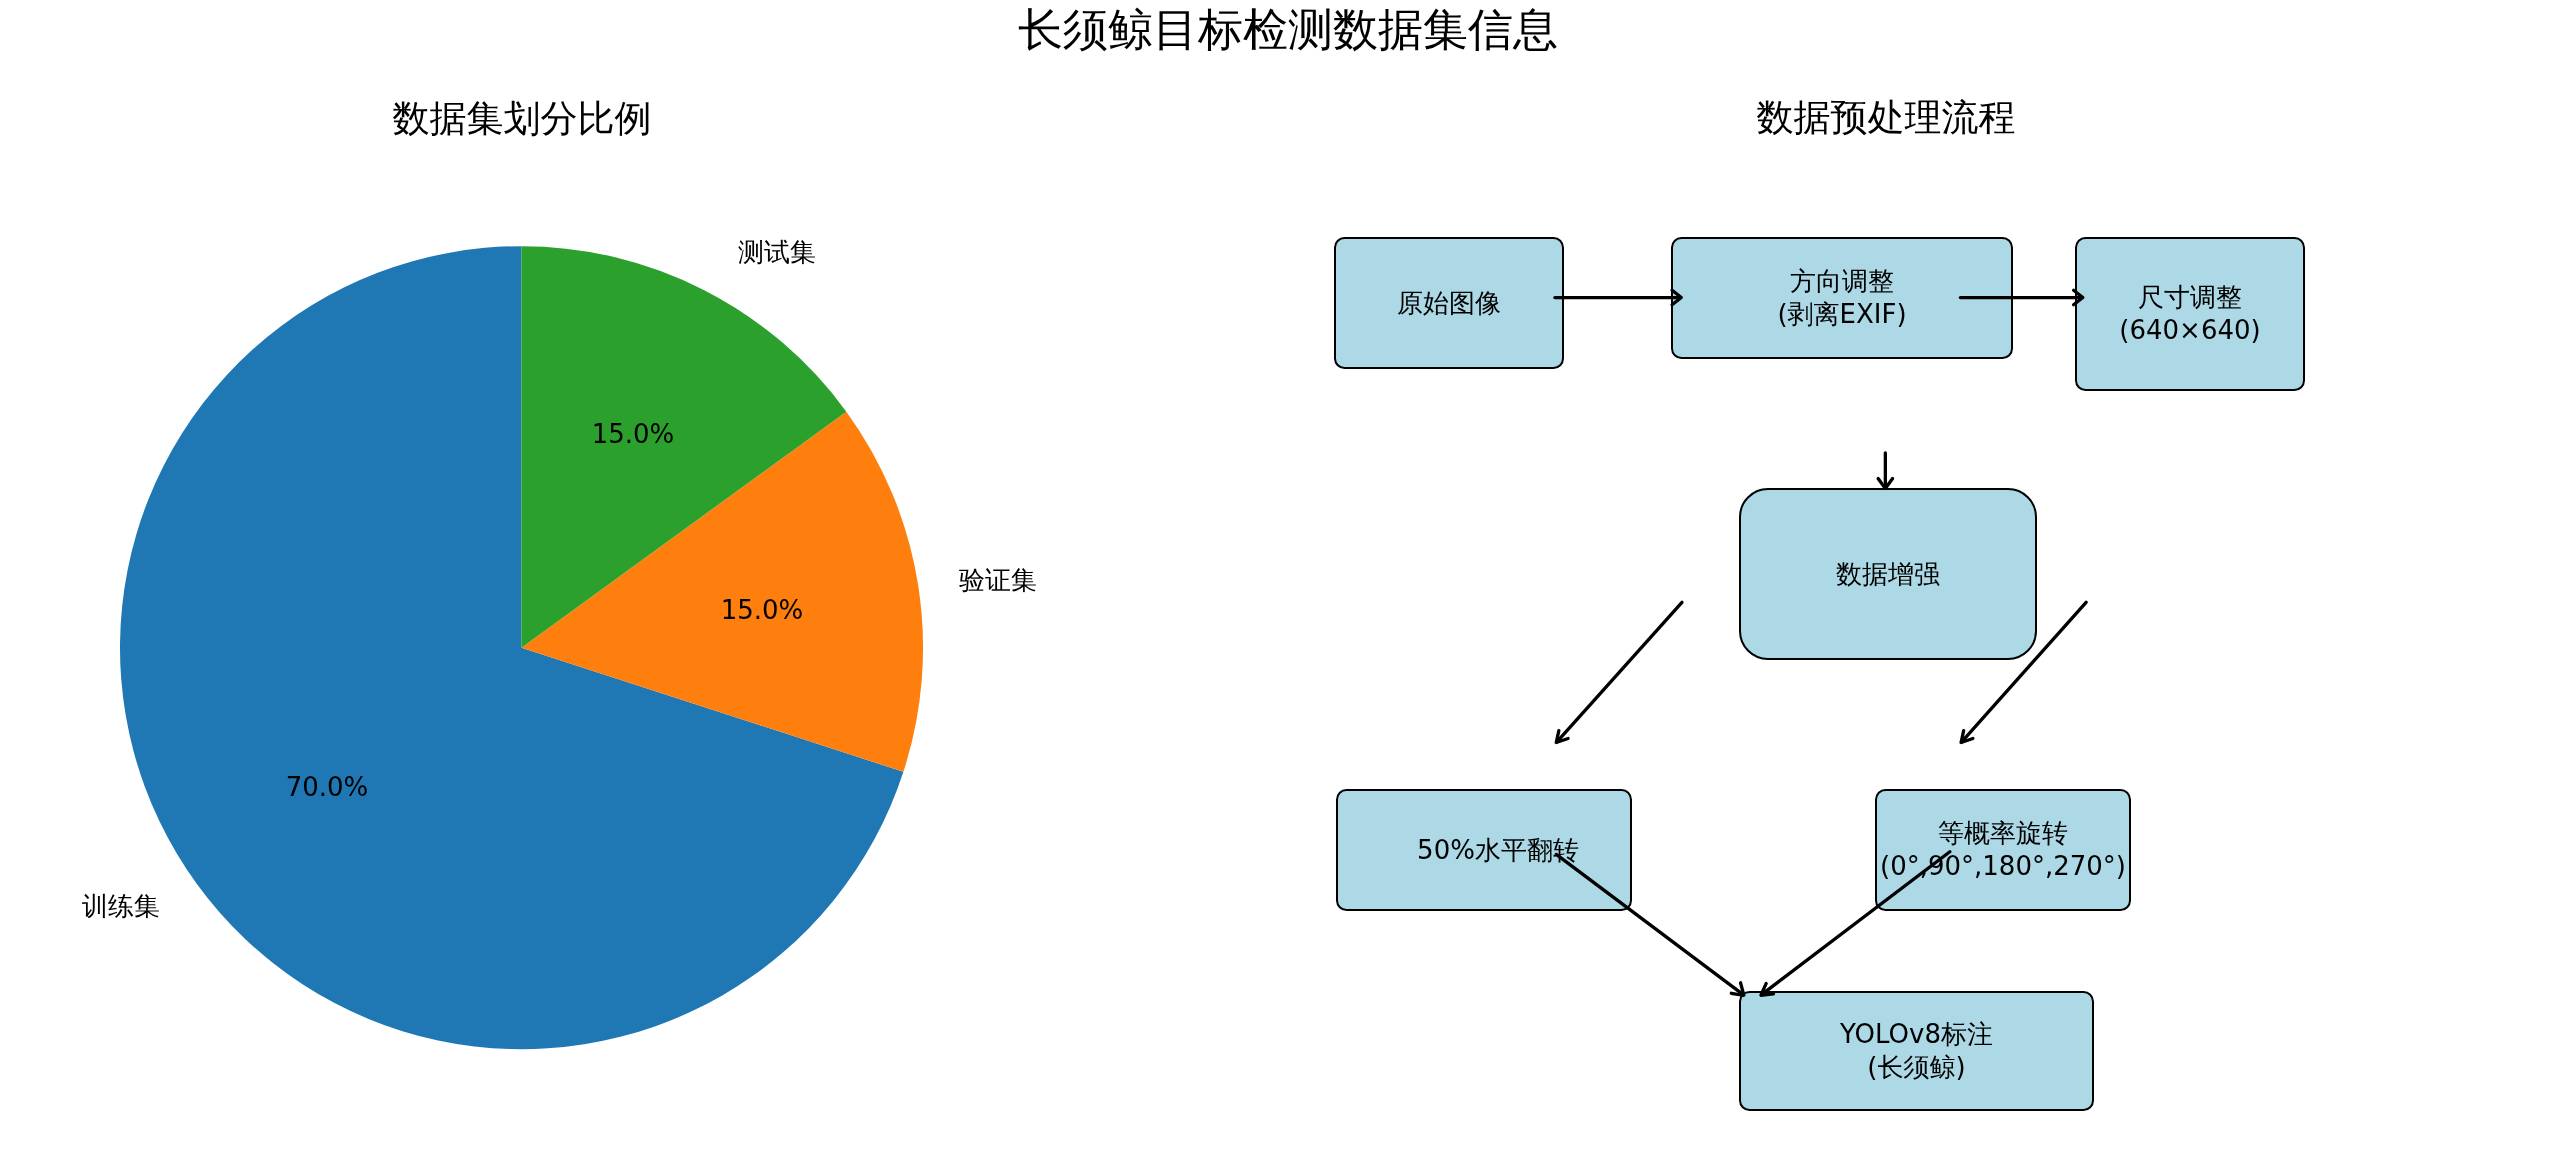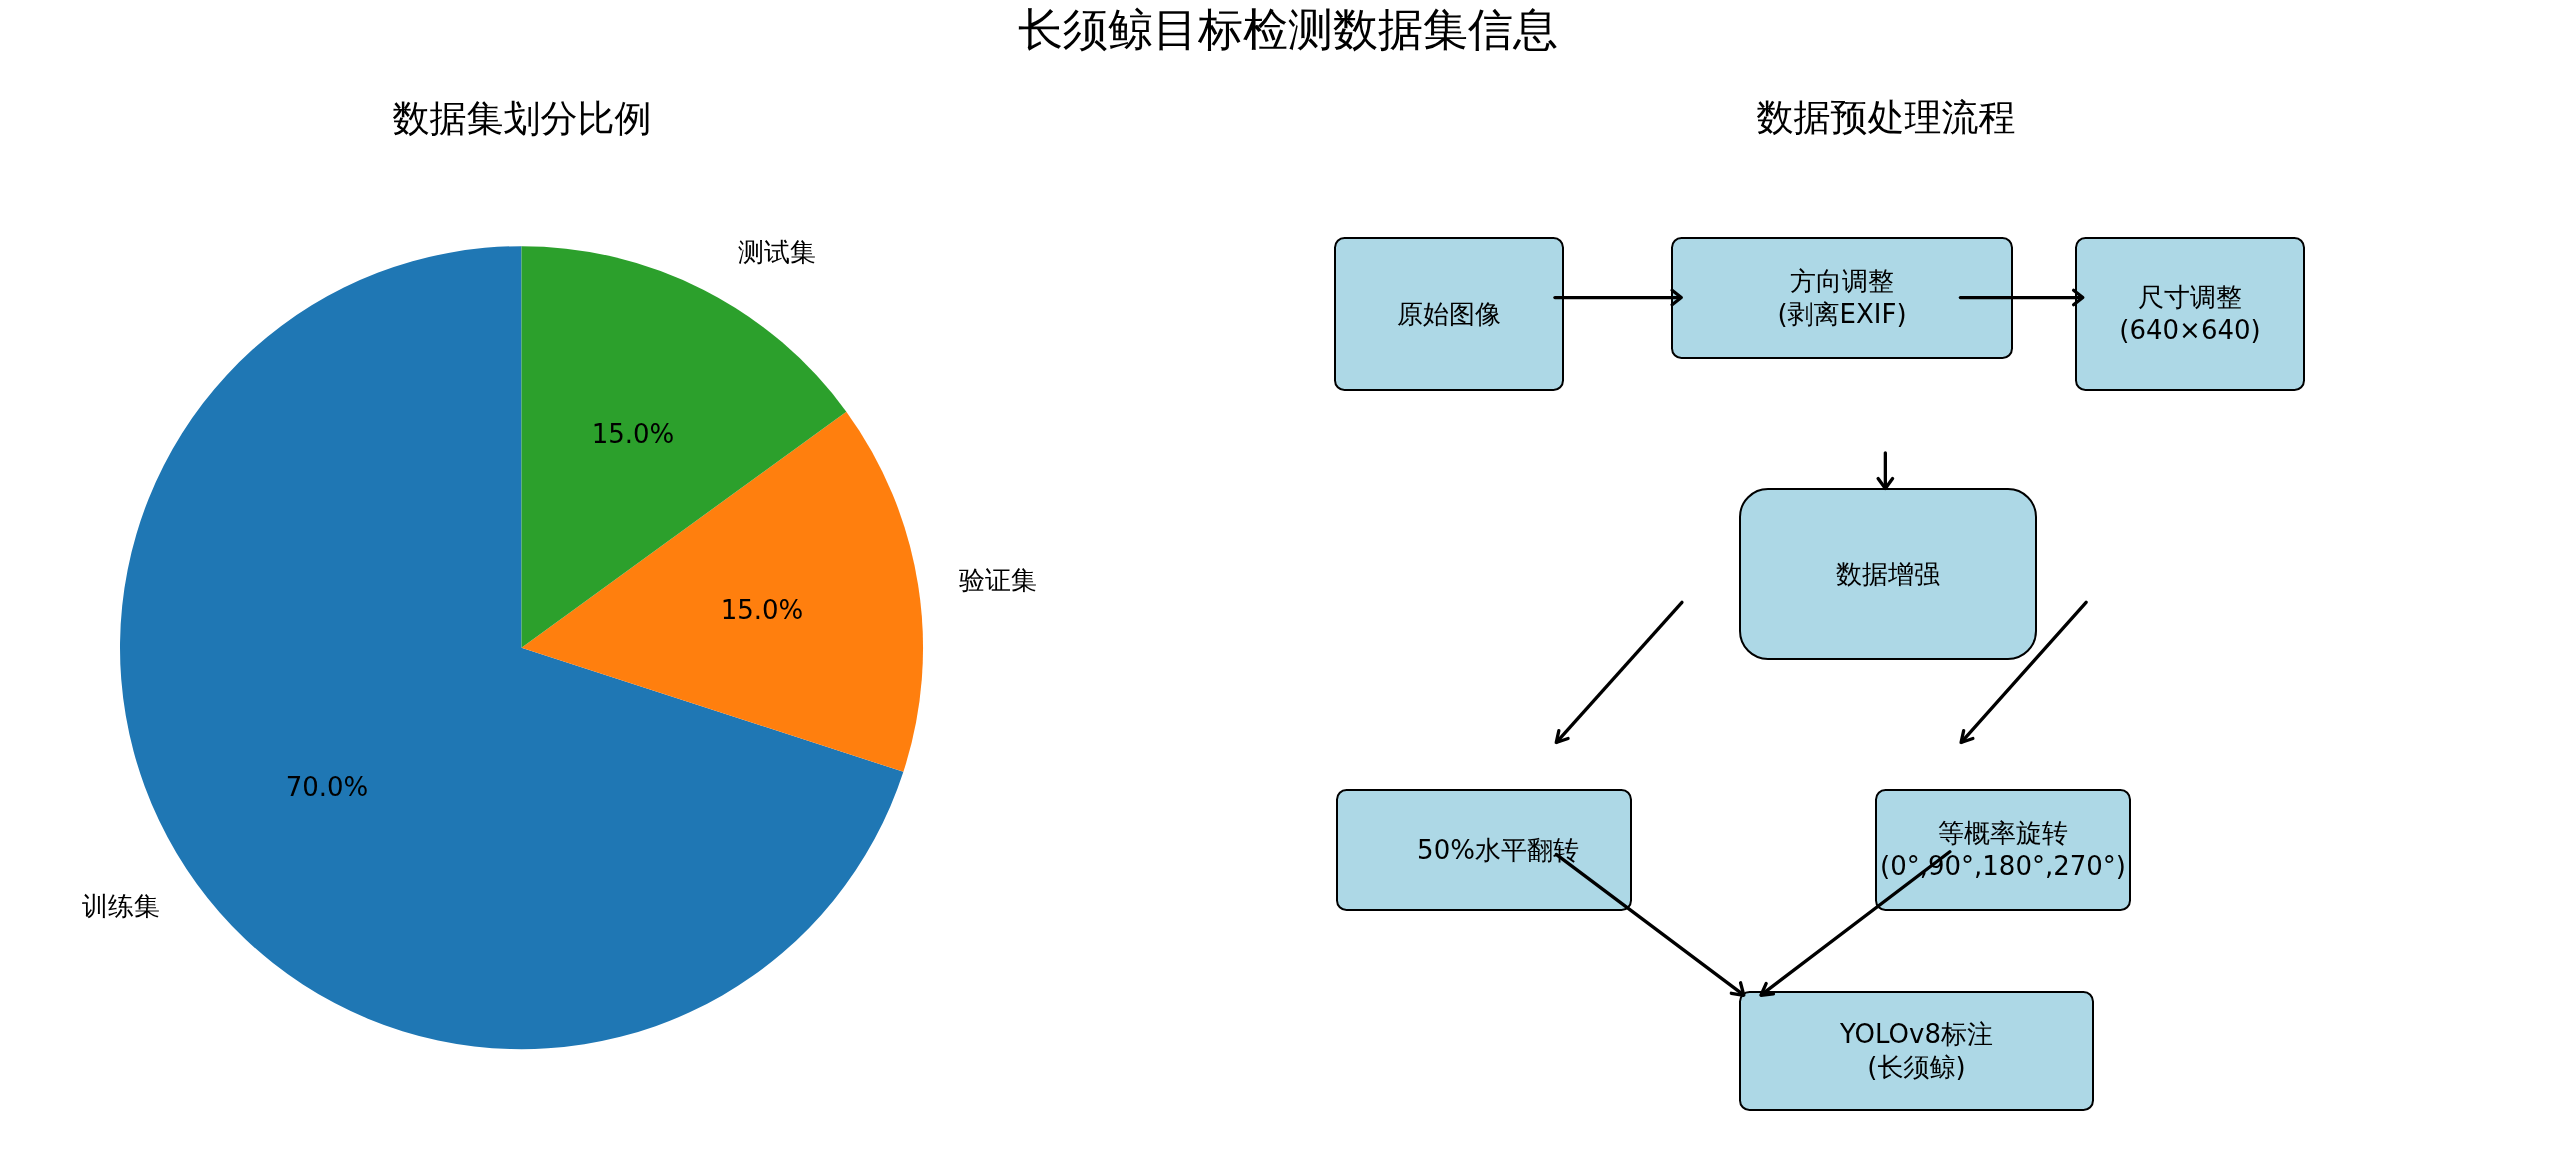--- a/index.html
+++ b/index.html
@@ -36,21 +36,21 @@
 </svg>
 
 <div class="abs pie-label" style="left:82px; top:891px;">训练集</div>
 <div class="abs pie-label" style="left:959px; top:565px;">验证集</div>
 <div class="abs pie-label" style="left:722px; top:237px;margin-left:16px;">测试集</div>
 
 <div class="abs pct" style="left:327px; top:787px;">70.0%</div>
 <div class="abs pct" style="left:762px; top:610px;">15.0%</div>
 <div class="abs pct" style="left:633px; top:434px;">15.0%</div>
 
-<div class="box" style="left:1334px; top:237px; width:230px; height:154px;">
+<div class="box" style="left:1334px; top:237px; width:230px; height:132px;">
   <span>原始图像</span>
 </div>
 <div class="box" style="left:1671px; top:237px; width:342px; height:122px;">
   <span>方向调整</span>
   <span>(剥离EXIF)</span>
 </div>
 <div class="box" style="left:2075px; top:237px; width:230px; height:154px;">
   <span>尺寸调整</span>
   <span>(640×640)</span>
 </div>

